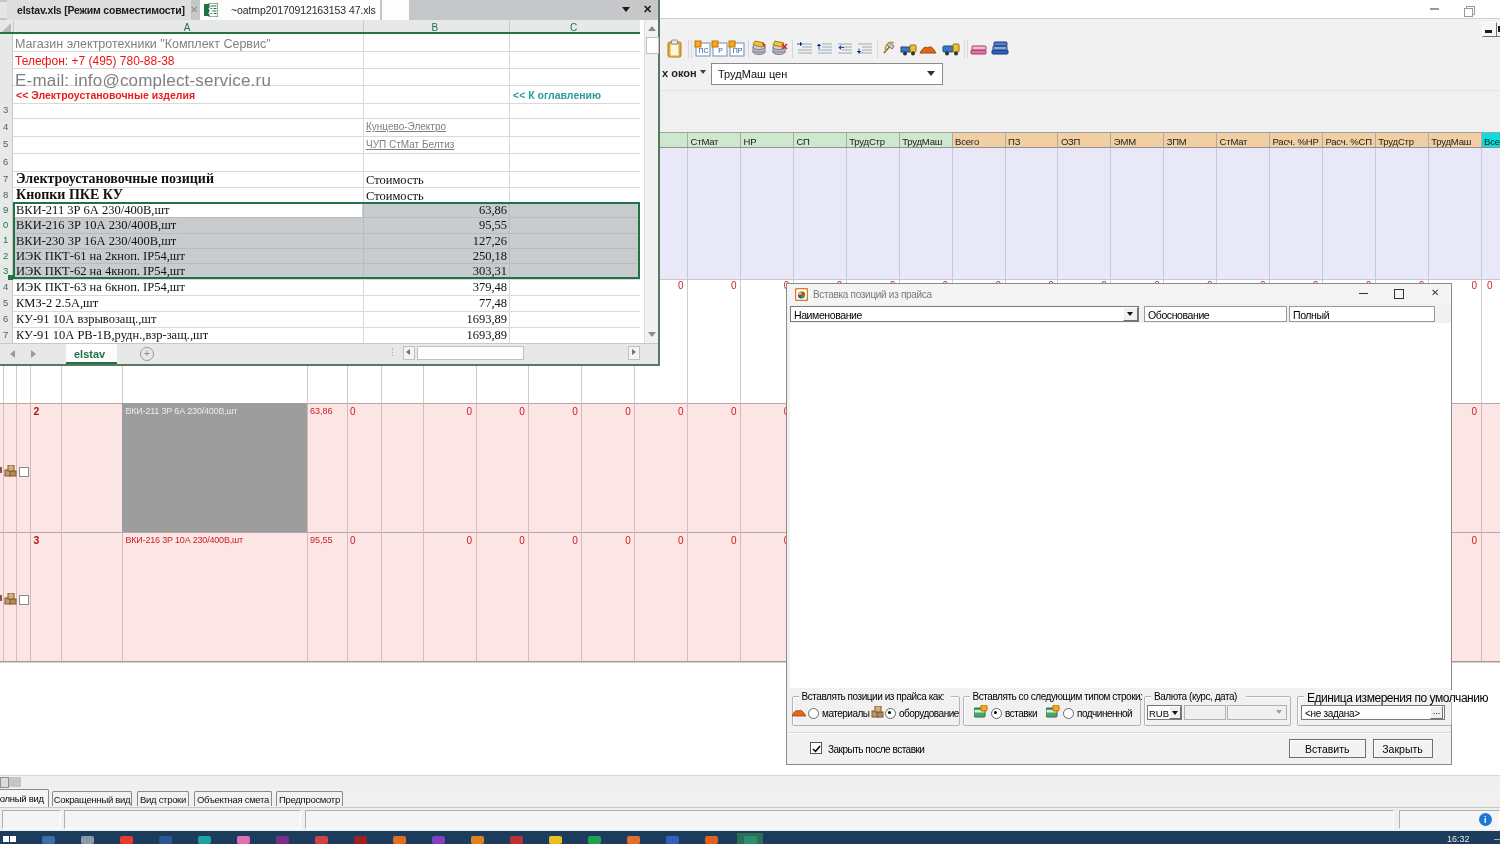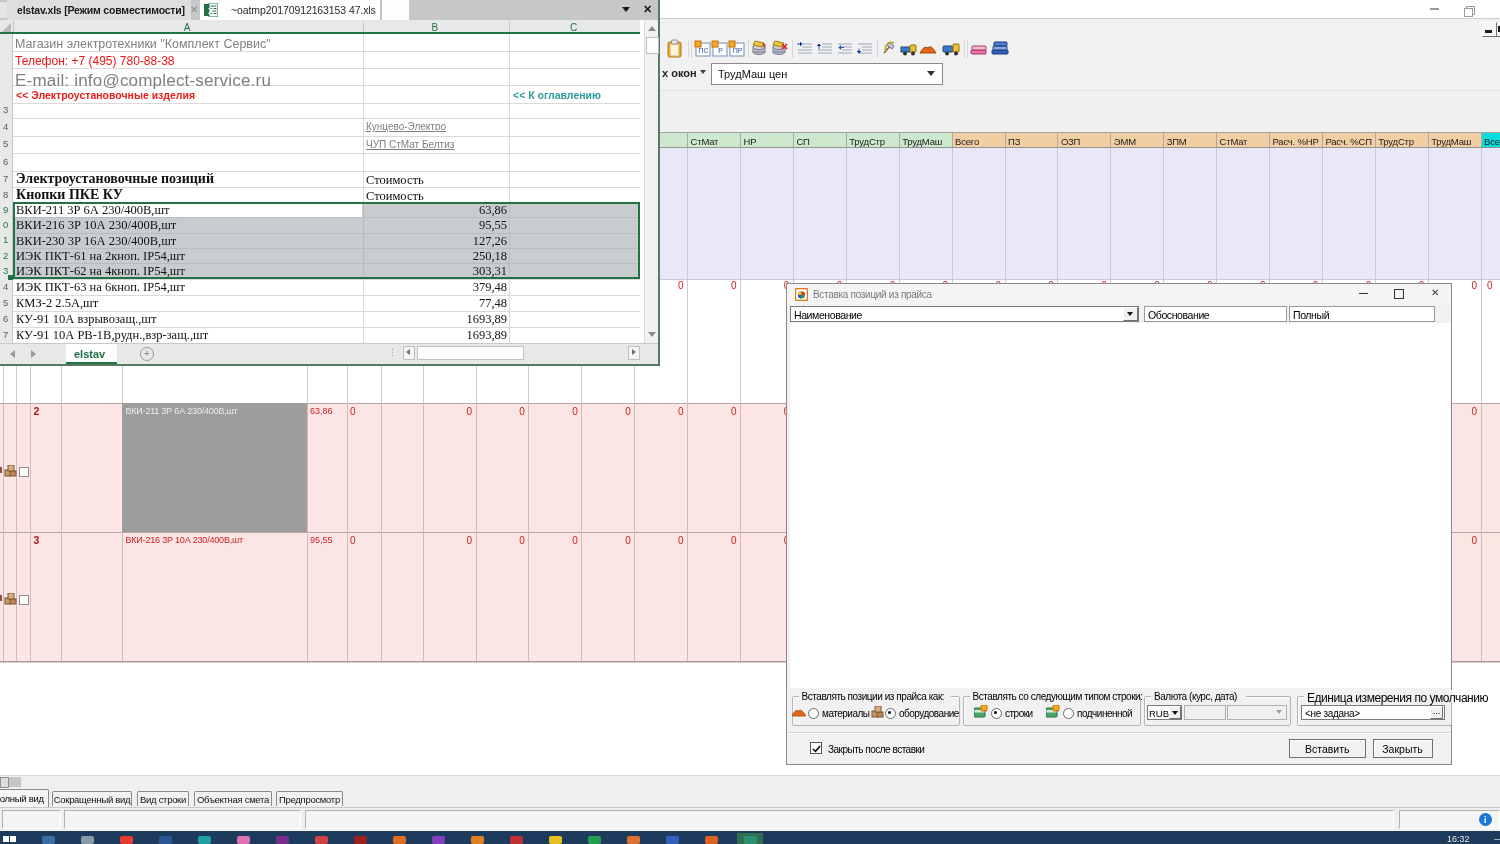--- a/index.html
+++ b/index.html
@@ -556,21 +556,21 @@
 <div class="a" style="left:98px;top:20px;width:9px;height:9px;border:1px solid #6a6a6a;border-radius:50%;background:#fff"></div>
 <div class="a" style="left:101px;top:23px;width:3px;height:3px;border-radius:50%;background:#000"></div>
 <div class="t" style="left:112px;top:21px;font-size:10px;letter-spacing:-0.5px;color:#000">оборудование</div>
 <svg class="a" style="left:187px;top:17px" width="14" height="13" viewBox="0 0 14 13">
 <rect x="0" y="3" width="11" height="9" rx="1" fill="#48a868" stroke="#2a7040"></rect>
 <rect x="0.5" y="5" width="10" height="2.5" fill="#d8ecd8"></rect>
 <rect x="7" y="0" width="6" height="6" rx="1" fill="#f8a820" stroke="#c07000"></rect>
 </svg>
 <div class="a" style="left:204px;top:20px;width:9px;height:9px;border:1px solid #6a6a6a;border-radius:50%;background:#fff"></div>
 <div class="a" style="left:207px;top:23px;width:3px;height:3px;border-radius:50%;background:#000"></div>
-<div class="t" style="left:218px;top:21px;font-size:10px;letter-spacing:-0.5px;color:#000">строки</div>
+<div class="t" style="left:218px;top:21px;font-size:10px;letter-spacing:-0.5px;color:#000">вставки</div>
 <svg class="a" style="left:259px;top:17px" width="14" height="13" viewBox="0 0 14 13">
 <rect x="0" y="3" width="11" height="9" rx="1" fill="#48a868" stroke="#2a7040"></rect>
 <rect x="0.5" y="5" width="10" height="2.5" fill="#d8ecd8"></rect>
 <rect x="7" y="0" width="6" height="6" rx="1" fill="#f8a820" stroke="#c07000"></rect>
 </svg>
 <div class="a" style="left:276px;top:20px;width:9px;height:9px;border:1px solid #6a6a6a;border-radius:50%;background:#fff"></div>
 <div class="t" style="left:290px;top:21px;font-size:10px;letter-spacing:-0.5px;color:#000">подчиненной</div>
 <div class="a" style="left:360px;top:17px;width:35px;height:15px;background:#fff;border:1px solid #7a7a7a;box-sizing:border-box"></div>
 <div class="t" style="left:362px;top:21px;font-size:9.5px;color:#000">RUB</div>
 <div class="a" style="left:381.5px;top:18px;width:12.5px;height:12.5px;background:#f0f0f0;border:1px solid #fff;border-right-color:#707070;border-bottom-color:#707070;box-sizing:border-box"></div>

